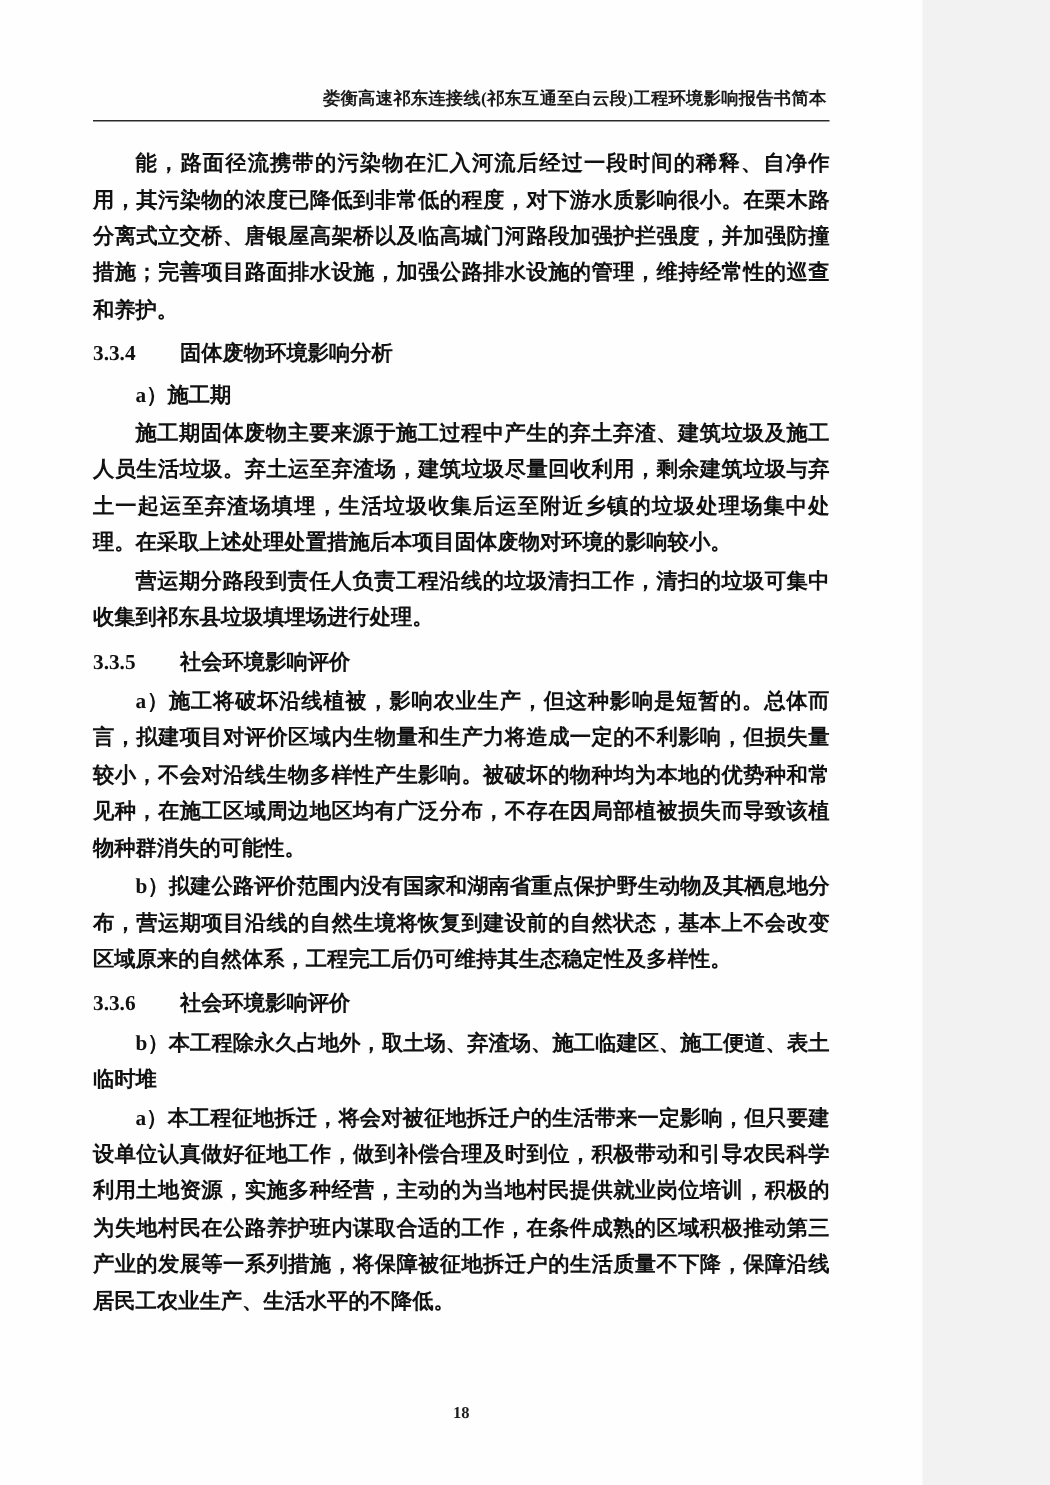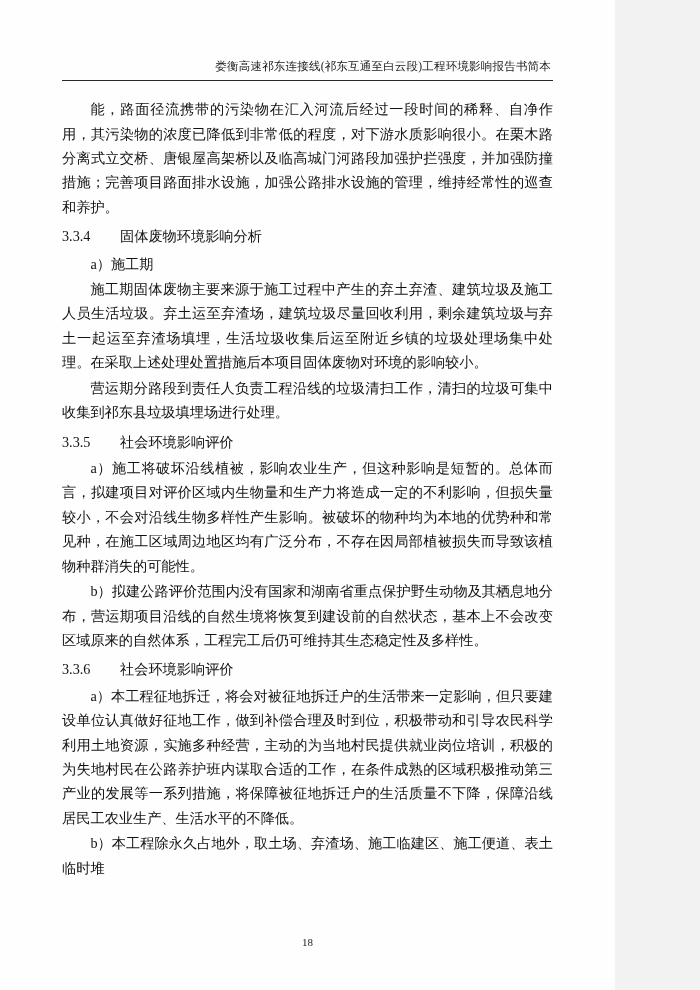--- a/index.html
+++ b/index.html
@@ -10,20 +10,21 @@
   .page {
     position: relative;
     width: 615px;
     height: 990px;
     background: #fefefe;
     box-sizing: border-box;
     padding: 58px 62px 40px 62px;
     font-family: "Liberation Serif", "DejaVu Serif", serif;
     color: #111;
     overflow: hidden;
+    font-weight: bold;
   }
   .header {
     text-align: right;
     font-size: 11.5px;
     line-height: 1.4;
     color: #1a1a1a;
     letter-spacing: 0.2px;
     margin-bottom: 6px;
     padding-right: 2px;
   }
@@ -97,22 +98,22 @@
       <span class="num">3.3.5</span><span class="txt">社会环境影响评价</span>
     </p>
 
     <p class="indent2">a）施工将破坏沿线植被，影响农业生产，但这种影响是短暂的。总体而言，拟建项目对评价区域内生物量和生产力将造成一定的不利影响，但损失量较小，不会对沿线生物多样性产生影响。被破坏的物种均为本地的优势种和常见种，在施工区域周边地区均有广泛分布，不存在因局部植被损失而导致该植物种群消失的可能性。</p>
     <p class="indent2">b）拟建公路评价范围内没有国家和湖南省重点保护野生动物及其栖息地分布，营运期项目沿线的自然生境将恢复到建设前的自然状态，基本上不会改变区域原来的自然体系，工程完工后仍可维持其生态稳定性及多样性。</p>
 
     <p class="heading">
       <span class="num">3.3.6</span><span class="txt">社会环境影响评价</span>
     </p>
 
+    <p class="indent2">b）本工程除永久占地外，取土场、弃渣场、施工临建区、施工便道、表土临时堆</p>
     <p class="indent2">a）本工程征地拆迁，将会对被征地拆迁户的生活带来一定影响，但只要建设单位认真做好征地工作，做到补偿合理及时到位，积极带动和引导农民科学利用土地资源，实施多种经营，主动的为当地村民提供就业岗位培训，积极的为失地村民在公路养护班内谋取合适的工作，在条件成熟的区域积极推动第三产业的发展等一系列措施，将保障被征地拆迁户的生活质量不下降，保障沿线居民工农业生产、生活水平的不降低。</p>
-    <p class="indent2">b）本工程除永久占地外，取土场、弃渣场、施工临建区、施工便道、表土临时堆</p>
 
   </div>
 
   <div class="footer">
     <span>18</span>
   </div>
 
 </div>
 
 </body></html>

